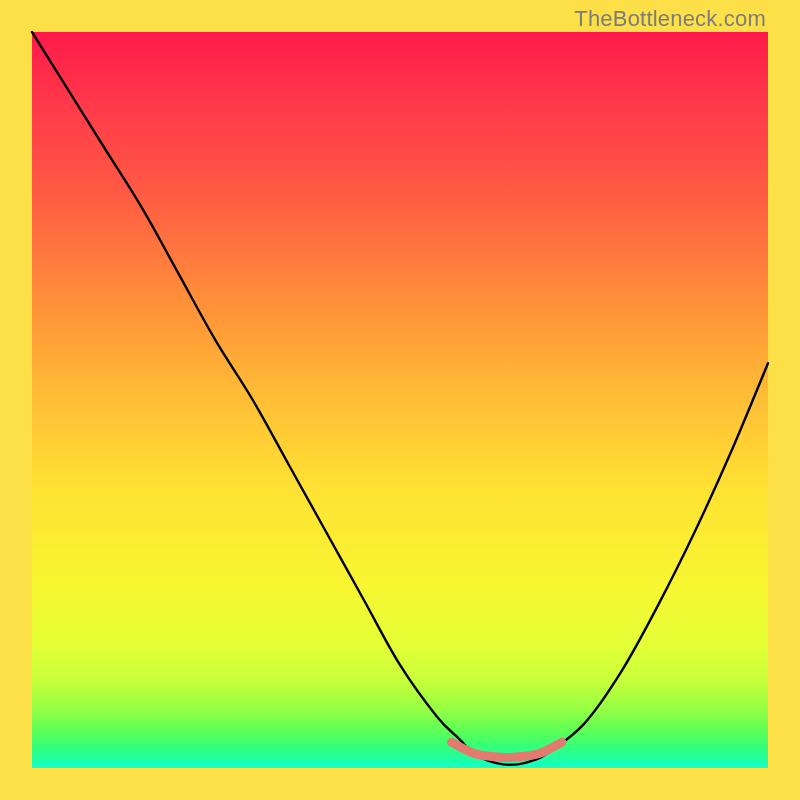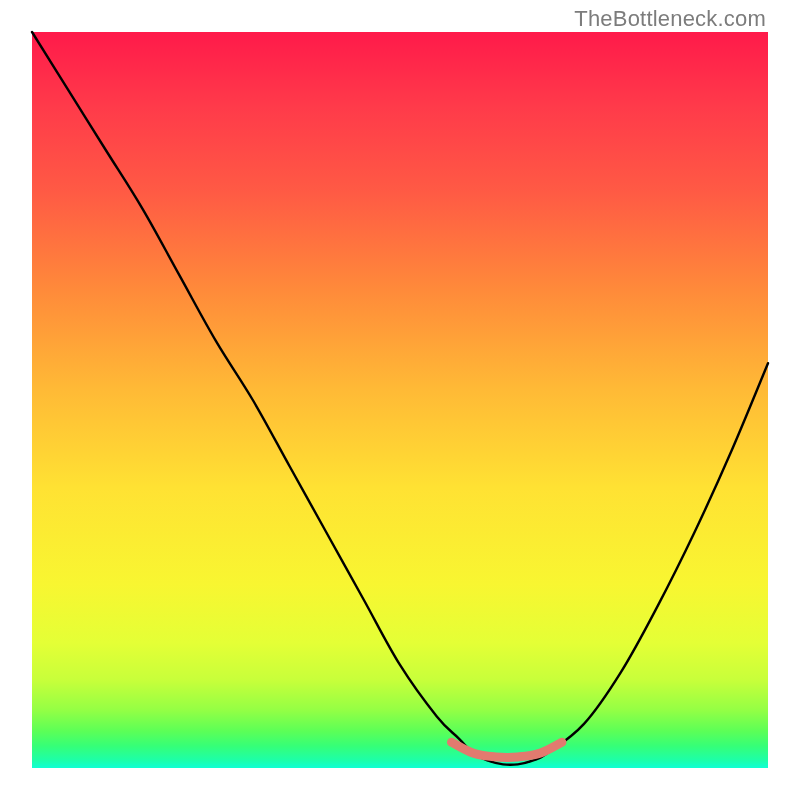--- a/index.html
+++ b/index.html
@@ -1,21 +1,21 @@
 <!DOCTYPE html>
 <html><head>
 <meta charset="utf-8">
 <style>
   * { margin: 0; padding: 0; box-sizing: border-box; }
   html, body { width: 800px; height: 800px; overflow: hidden; background: #000; font-family: Arial, sans-serif; }
   .frame {
     position: absolute;
     left: 0; top: 0;
     width: 800px; height: 800px;
-    background: #ffffff;
+    background: #fde047;
   }
   .plot {
     position: absolute;
     left: 32px;
     top: 32px;
     width: 736px;
     height: 736px;
     background: linear-gradient(to bottom,
       #ff1a4a 0%,
       #ff3a4a 10%,

